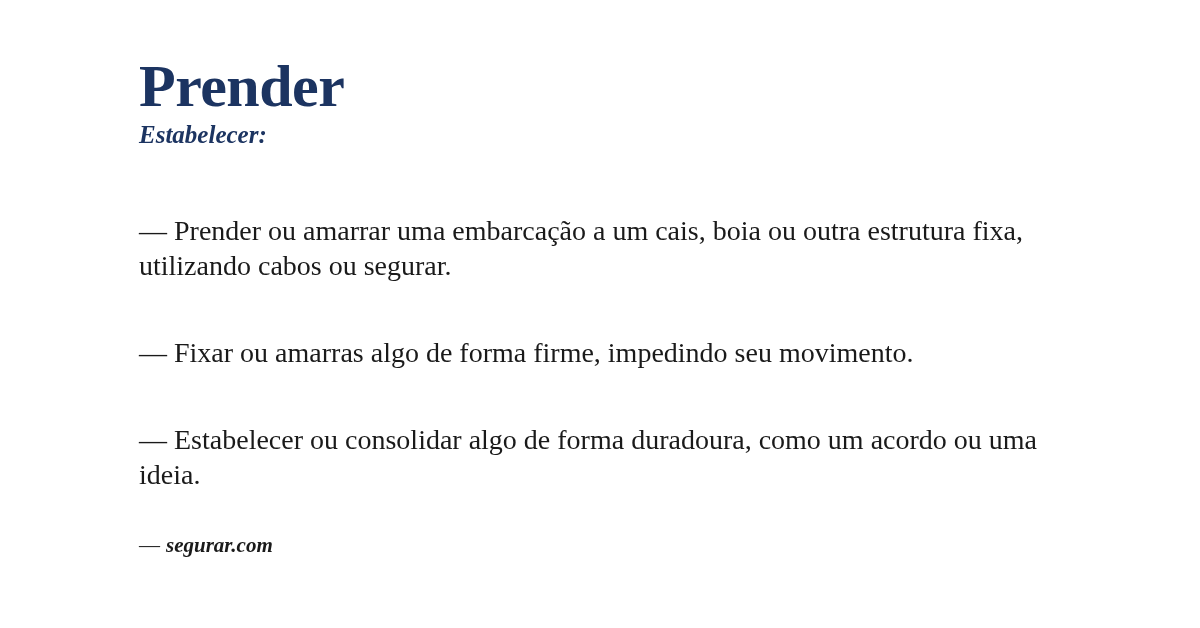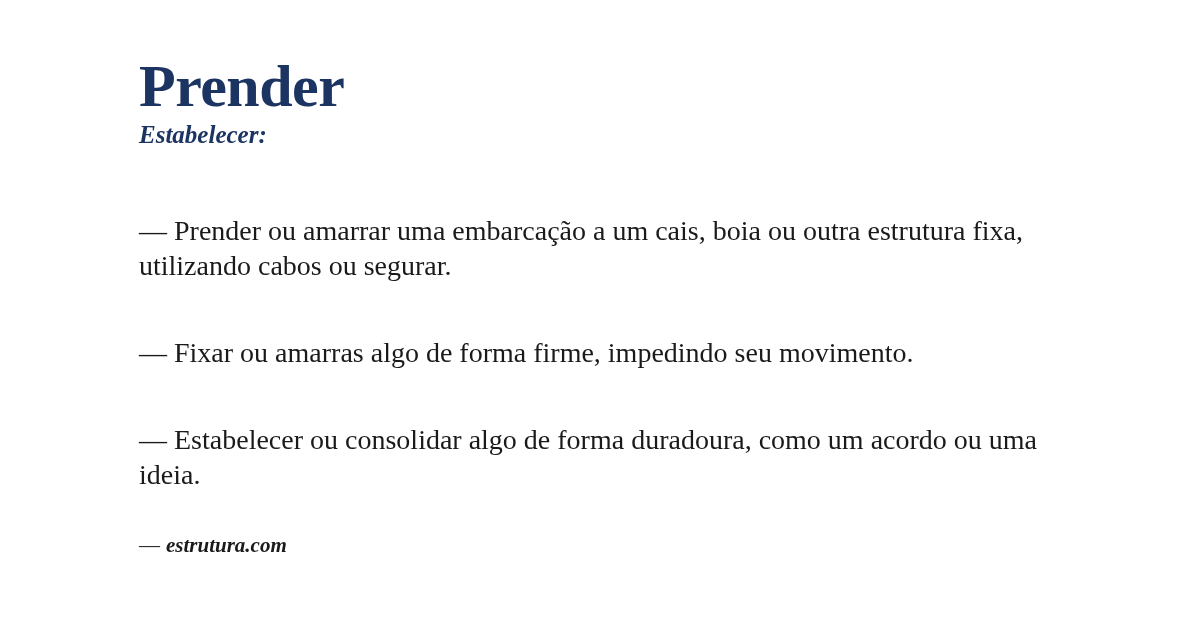--- a/index.html
+++ b/index.html
@@ -114,16 +114,16 @@
     </p>
 
     <p class="definition-item">
       <span class="def-dash">—</span>
       <span>Estabelecer ou consolidar algo de forma duradoura, como um acordo ou uma ideia.</span>
     </p>
 
   </div>
 
   <div class="footer">
-    <span class="footer-dash">—</span><span>estrutura.com</span>
+    <span class="footer-dash">—</span><span>segurar.com</span>
   </div>
 
 </div>
 
 </body></html>

